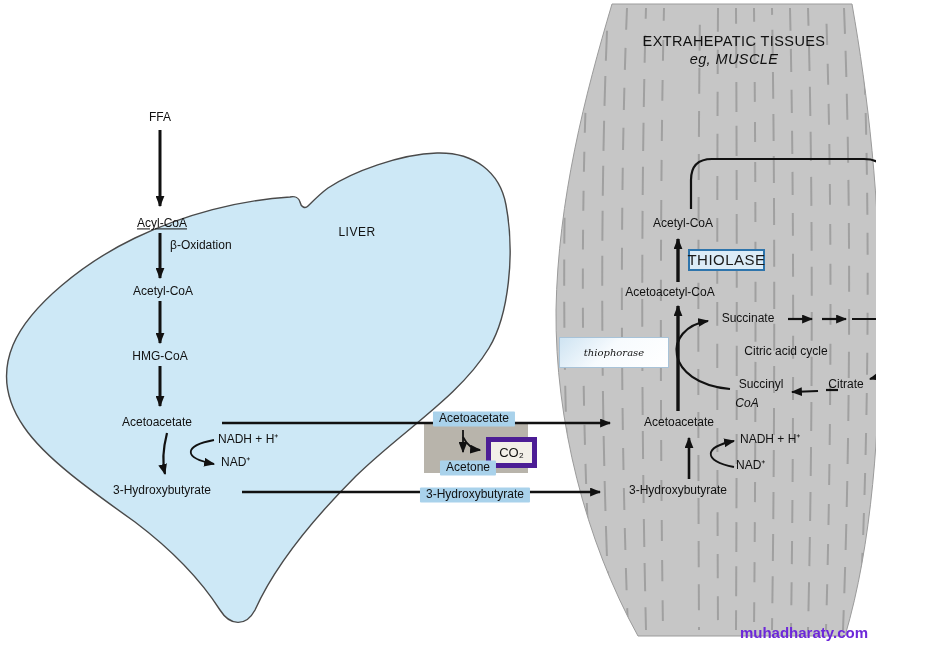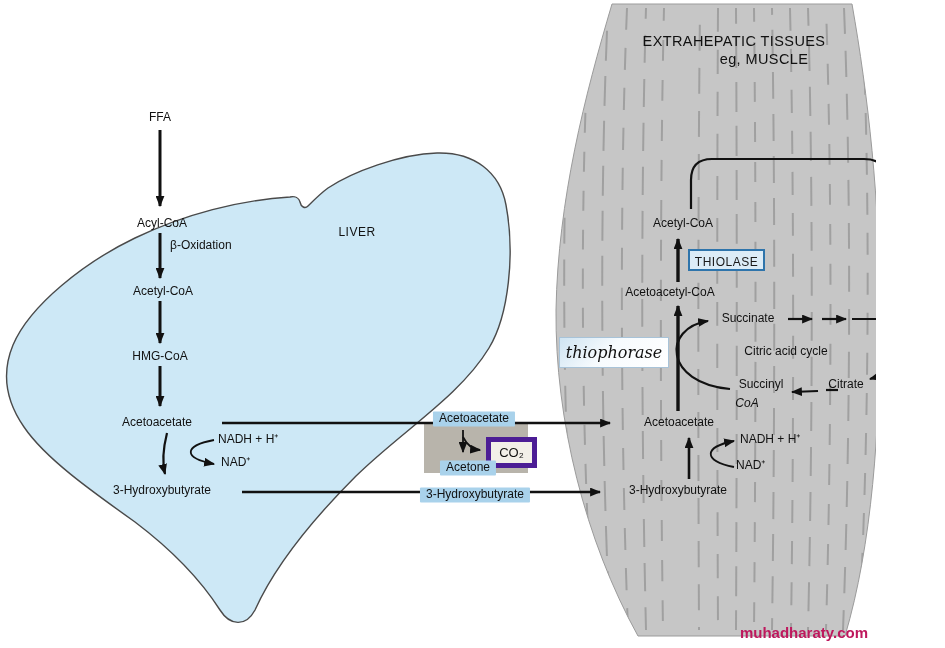--- a/index.html
+++ b/index.html
@@ -18,33 +18,33 @@
     background:#a9d2eb;padding:1px 6px;border-radius:1px;
   }
   .co2-box{
     position:absolute;left:486px;top:437px;width:41px;height:21px;z-index:5;
     background:#f2efe8;border:5px solid #4c1d95;display:flex;align-items:center;justify-content:center;
     font-size:13px;
   }
   .thiolase-box{
     position:absolute;left:688px;top:249px;width:77px;height:22px;z-index:5;
     background:#dcecf7;border:2px solid #2e74ab;box-sizing:border-box;
-    display:flex;align-items:flex-end;justify-content:center;
-    font-size:12px;letter-spacing:.5px;color:#1a1a1a;
+    display:flex;align-items:flex-start;justify-content:center;
+    font-size:15px;letter-spacing:.5px;color:#1a1a1a;
   }
   .thiophorase-box{
     position:absolute;left:559px;top:337px;width:110px;height:31px;z-index:5;
     background:linear-gradient(135deg,#cfe4f2 0%,#f7fbfe 45%,#ffffff 100%);
     border:1px solid #a8c3d8;box-sizing:border-box;
     display:flex;align-items:center;justify-content:center;
-    font-family:"DejaVu Serif",serif;font-style:italic;font-size:16px;color:#111;
+    font-family:"DejaVu Serif",serif;font-style:italic;font-size:10px;color:#111;
   }
   .watermark{
     position:absolute;right:8px;top:624px;z-index:6;
-    font-weight:bold;font-size:15px;color:#be185d;
+    font-weight:bold;font-size:15px;color:#6d28d9;
   }
 </style>
 </head>
 <body>
 
 <div id="stage">
 
   <svg id="diagram-svg" width="945" height="648" viewBox="0 0 945 648">
     <defs>
       <marker id="ah" viewBox="0 0 10 8" refX="9" refY="4" markerWidth="11" markerHeight="9" orient="auto" markerUnits="userSpaceOnUse">
@@ -122,24 +122,24 @@
       <path d="M 788,319 L 812,319" marker-end="url(#ah)"></path>
       <path d="M 822,319 L 846,319" marker-end="url(#ah)"></path>
       <path d="M 852,319 L 886,319" stroke-width="1.8"></path>
 
       <path d="M 838,390 L 826,390"></path>
       <path d="M 818,391 L 792,392" marker-end="url(#ah)"></path>
     </g>
   </svg>
 
   <div class="lbl hdr" style="left:734px;top:42px;">EXTRAHEPATIC TISSUES</div>
-  <div class="lbl hdr" style="left:764px;top:60px;">eg, MUSCLE</div>
+  <div class="lbl hdr" style="left:734px;top:60px;font-style:italic;">eg, MUSCLE</div>
 
   <div class="lbl" style="left:160px;top:118px;">FFA</div>
-  <div class="lbl" style="left:162px;top:224px;">Acyl-CoA</div>
+  <div class="lbl" style="left:162px;top:224px;text-decoration:underline;">Acyl-CoA</div>
   <div class="lbl lbl-left" style="left:170px;top:246px;">β-Oxidation</div>
   <div class="lbl" style="left:357px;top:233px;font-size:12px;letter-spacing:.5px;">LIVER</div>
   <div class="lbl" style="left:163px;top:292px;">Acetyl-CoA</div>
   <div class="lbl" style="left:160px;top:357px;">HMG-CoA</div>
   <div class="lbl" style="left:157px;top:423px;">Acetoacetate</div>
   <div class="lbl lbl-left" style="left:218px;top:440px;">NADH + H⁺</div>
   <div class="lbl lbl-left" style="left:221px;top:463px;">NAD⁺</div>
   <div class="lbl" style="left:162px;top:491px;">3-Hydroxybutyrate</div>
 
   <div class="lbl hl" style="left:474px;top:419px;">Acetoacetate</div>

